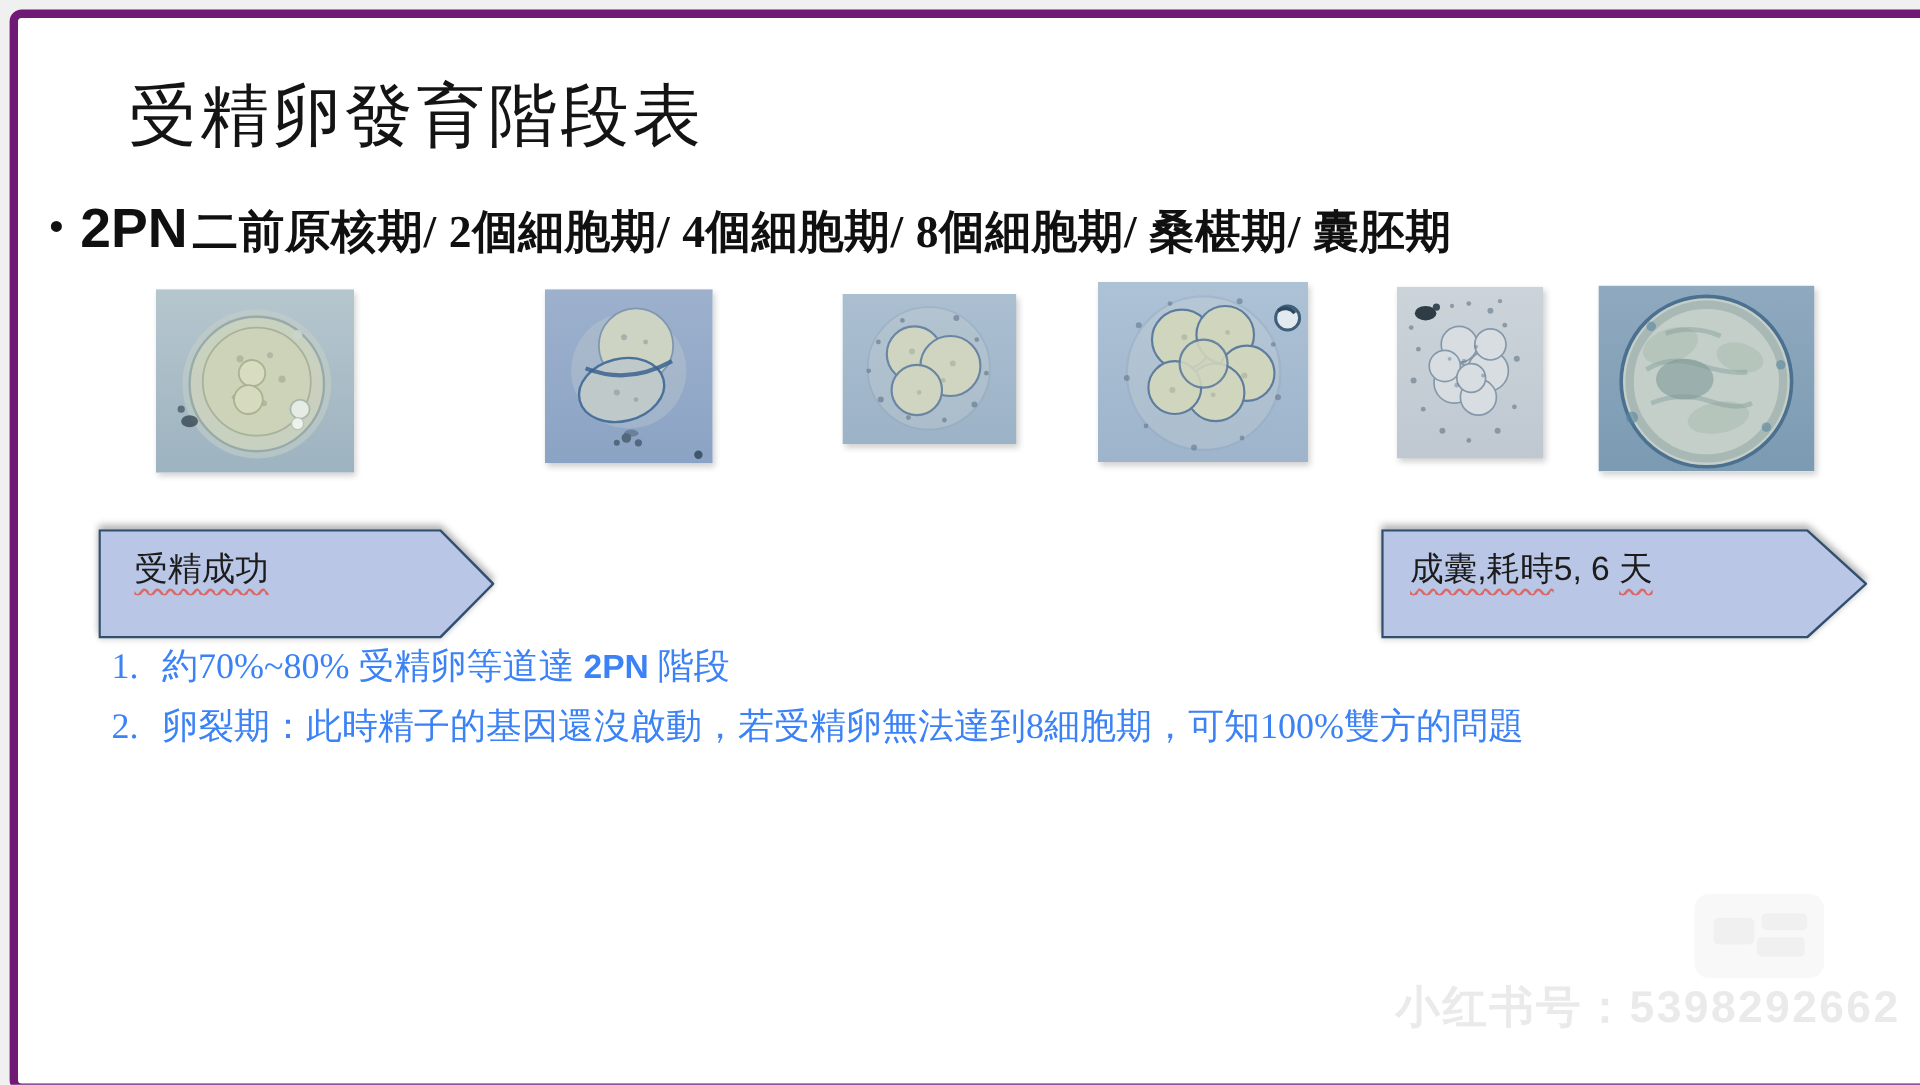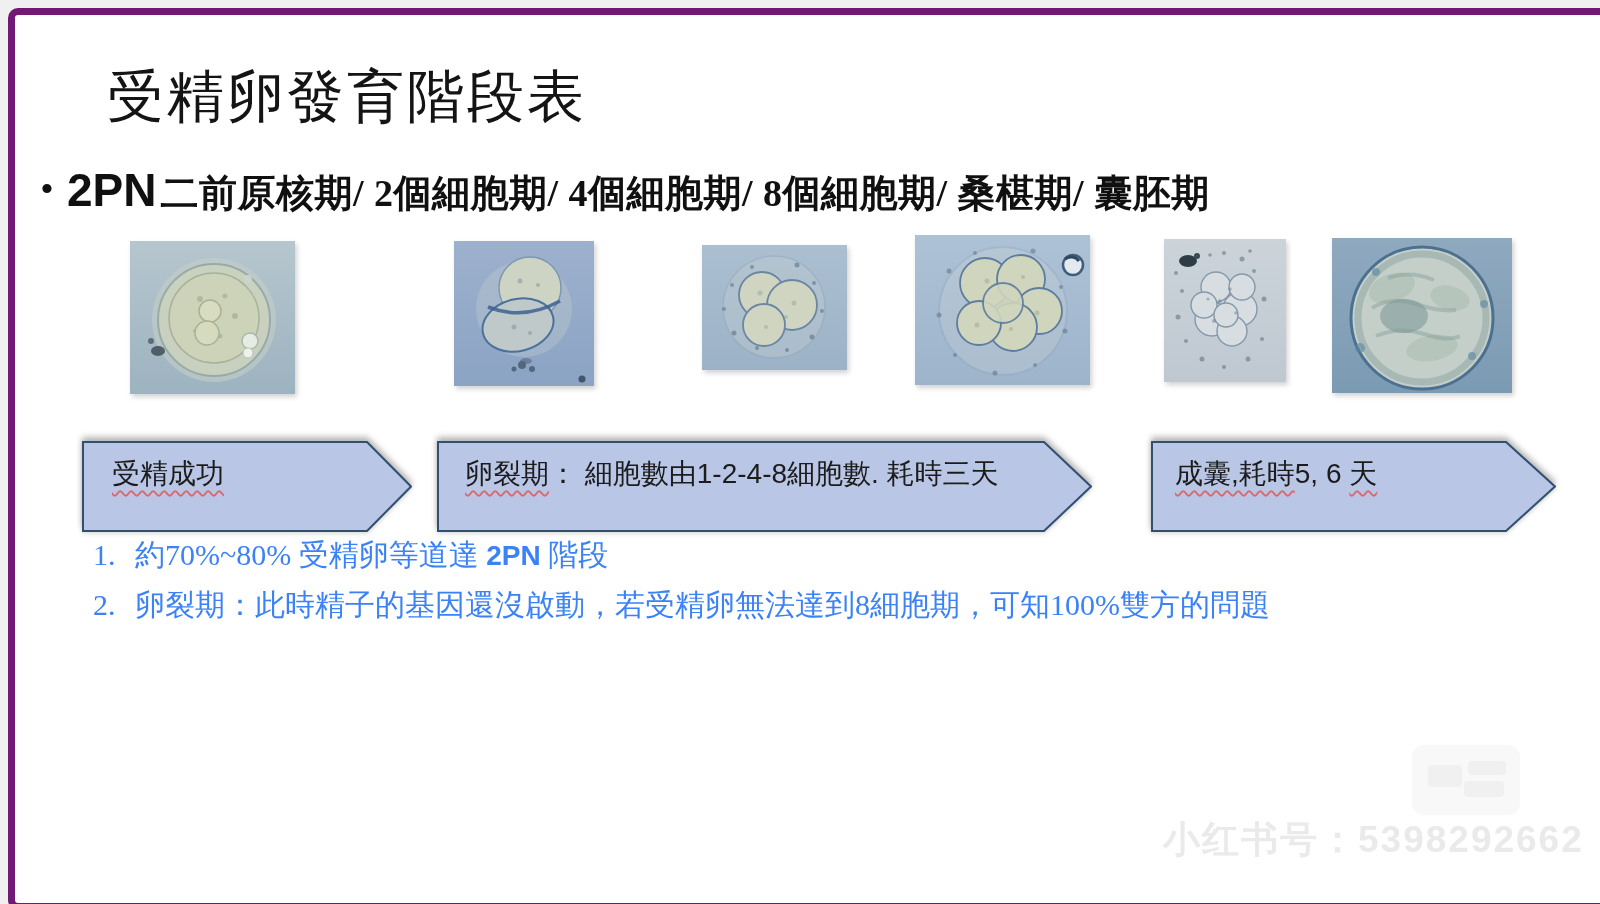--- a/index.html
+++ b/index.html
@@ -287,28 +287,20 @@
 
   <div class="arrow a1" style="left:67px;width:330px">
     <svg width="330" height="91" viewBox="0 0 330 91">
       <polygon points="1,1 285,1 329,45.5 285,90 1,90"></polygon>
     </svg>
     <div class="arrow-label">
       <span class="squiggle">受精成功</span><span></span>
     </div>
   </div>
 
-  <div class="arrow a2" style="left:422px;width:655px">
-    <svg width="655" height="91" viewBox="0 0 655 91">
-      <polygon points="1,1 607,1 654,45.5 607,90 1,90"></polygon>
-    </svg>
-    <div class="arrow-label">
-      <span class="squiggle">卵裂期</span><span>：  細胞數由1-2-4-8細胞數. 耗時三天</span>
-    </div>
-  </div>
 
   <div class="arrow a3" style="left:1136px;width:405px">
     <svg width="405" height="91" viewBox="0 0 405 91">
       <polygon points="1,1 355,1 404,45.5 355,90 1,90"></polygon>
     </svg>
     <div class="arrow-label">
       <span class="squiggle">成囊,耗時</span><span>5, 6 </span><span class="squiggle">天</span>
     </div>
   </div>
 

